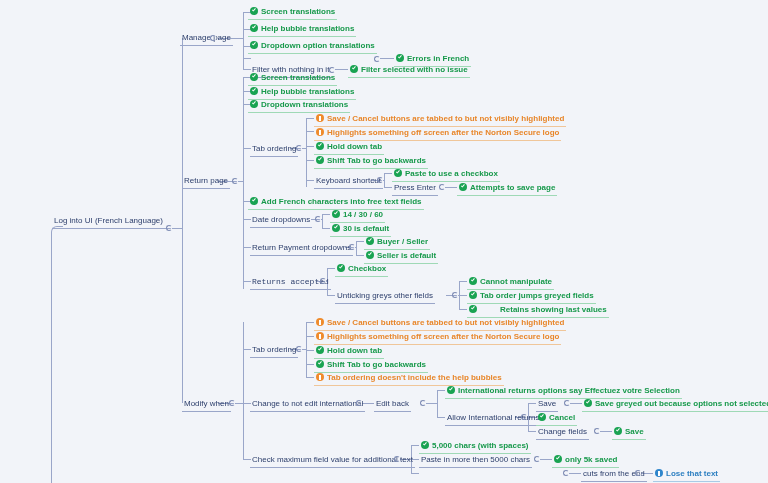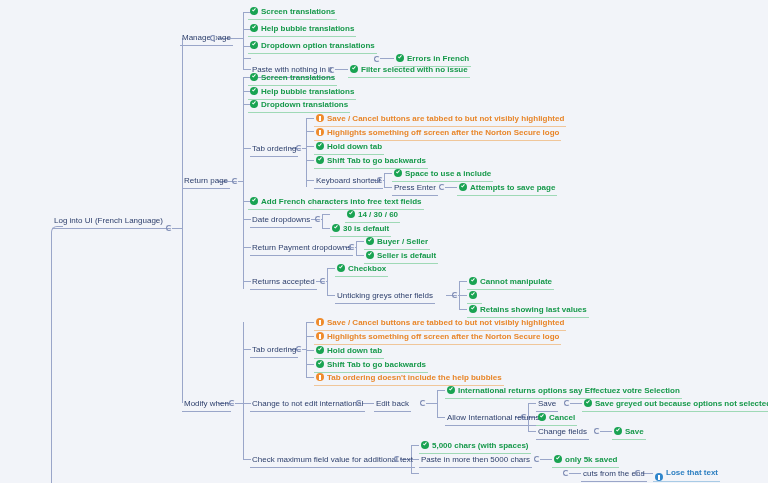--- a/index.html
+++ b/index.html
@@ -40,21 +40,20 @@
   .n-warn{
     color:#e8862a;
     border-bottom:1px solid #f0c69a;
     font-weight:bold;
   }
   
   .n-info{
     color:#2d7fc1;
     border-bottom:1px solid #a9cbe6;
     font-weight:bold;
-    align-items:flex-end;
   }
 
   
   .ico{
     flex:none;
     width:8px;height:8px;
     border-radius:50%;
     margin-right:3px;
     position:relative;
     display:inline-block;
@@ -244,21 +243,21 @@
   <div class="node n-ok" style="left:248px;top:37px;">
     <span class="ico ico-ok"></span>
     <span class="lbl">Dropdown option translations</span>
   </div>
   <div class="handle gap" style="left:374px;top:56px;"></div>
   <div class="node n-ok" style="left:394px;top:50px;">
     <span class="ico ico-ok"></span>
     <span class="lbl">Errors in French</span>
   </div>
   <div class="node n-plain" style="left:250px;top:61px;">
-    <span class="lbl">Paste with nothing in it</span>
+    <span class="lbl">Filter with nothing in it</span>
   </div>
   <div class="handle gap" style="left:329px;top:67px;"></div>
   <div class="node n-ok" style="left:348px;top:61px;">
     <span class="ico ico-ok"></span>
     <span class="lbl">Filter selected with no issue</span>
   </div>
 
   <div class="node n-plain" style="left:182px;top:172px;">
     <span class="lbl">Return page</span>
   </div>
@@ -297,41 +296,41 @@
   <div class="node n-ok" style="left:314px;top:152px;">
     <span class="ico ico-ok"></span>
     <span class="lbl">Shift Tab to go backwards</span>
   </div>
   <div class="node n-plain" style="left:314px;top:172px;align-items:center;">
     <span class="lbl">Keyboard shortcut</span>
   </div>
   <div class="handle gap" style="left:377px;top:177px;"></div>
   <div class="node n-ok" style="left:392px;top:165px;">
     <span class="ico ico-ok"></span>
-    <span class="lbl">Space to use a include</span>
+    <span class="lbl">Paste to use a checkbox</span>
   </div>
   <div class="node n-plain" style="left:392px;top:179px;">
     <span class="lbl">Press Enter</span>
   </div>
   <div class="handle gap" style="left:439px;top:184px;"></div>
   <div class="node n-ok" style="left:457px;top:179px;">
     <span class="ico ico-ok"></span>
     <span class="lbl">Attempts to save page</span>
   </div>
 
   <div class="node n-ok" style="left:248px;top:193px;">
     <span class="ico ico-ok"></span>
     <span class="lbl">Add French characters into free text fields</span>
   </div>
 
   <div class="node n-plain" style="left:250px;top:211px;">
     <span class="lbl">Date dropdowns</span>
   </div>
   <div class="handle gap" style="left:315px;top:216px;"></div>
-  <div class="node n-ok" style="left:345px;top:206px;">
+  <div class="node n-ok" style="left:330px;top:206px;">
     <span class="ico ico-ok"></span>
     <span class="lbl">14 / 30 / 60</span>
   </div>
   <div class="node n-ok" style="left:330px;top:220px;">
     <span class="ico ico-ok"></span>
     <span class="lbl">30 is default</span>
   </div>
 
   <div class="node n-plain" style="left:250px;top:239px;">
     <span class="lbl">Return Payment dropdowns</span>
@@ -339,40 +338,41 @@
   <div class="handle gap" style="left:349px;top:244px;"></div>
   <div class="node n-ok" style="left:364px;top:233px;">
     <span class="ico ico-ok"></span>
     <span class="lbl">Buyer / Seller</span>
   </div>
   <div class="node n-ok" style="left:364px;top:247px;">
     <span class="ico ico-ok"></span>
     <span class="lbl">Seller is default</span>
   </div>
 
-  <div class="node n-plain" style="left:250px;top:273px;">
+  <div class="node n-plain" style="left:250px;top:273px;font-family:Liberation Mono, monospace;">
     <span class="lbl">Returns accepted</span>
   </div>
   <div class="handle gap" style="left:320px;top:278px;"></div>
   <div class="node n-ok" style="left:335px;top:260px;">
     <span class="ico ico-ok"></span>
     <span class="lbl">Checkbox</span>
   </div>
   <div class="node n-plain" style="left:335px;top:287px;">
     <span class="lbl">Unticking greys other fields</span>
   </div>
   <div class="handle gap" style="left:452px;top:292px;"></div>
   <div class="node n-ok" style="left:467px;top:273px;">
     <span class="ico ico-ok"></span>
     <span class="lbl">Cannot manipulate</span>
   </div>
   <div class="node n-ok" style="left:467px;top:287px;">
     <span class="ico ico-ok"></span>
-  </div>
-  <div class="node n-ok" style="left:467px;top:301px;">
+    <span class="lbl">Tab order jumps greyed fields</span>
+  </div>
+  <div class="node n-ok" style="left:467px;top:301px;gap:20px;">
     <span class="ico ico-ok"></span>
     <span class="lbl">Retains showing last values</span>
   </div>
 
   <div class="node n-plain" style="left:250px;top:341px;">
     <span class="lbl">Tab ordering</span>
   </div>
   <div class="handle gap" style="left:296px;top:346px;"></div>
   <div class="node n-warn" style="left:314px;top:314px;">
     <span class="ico ico-warn"></span>

